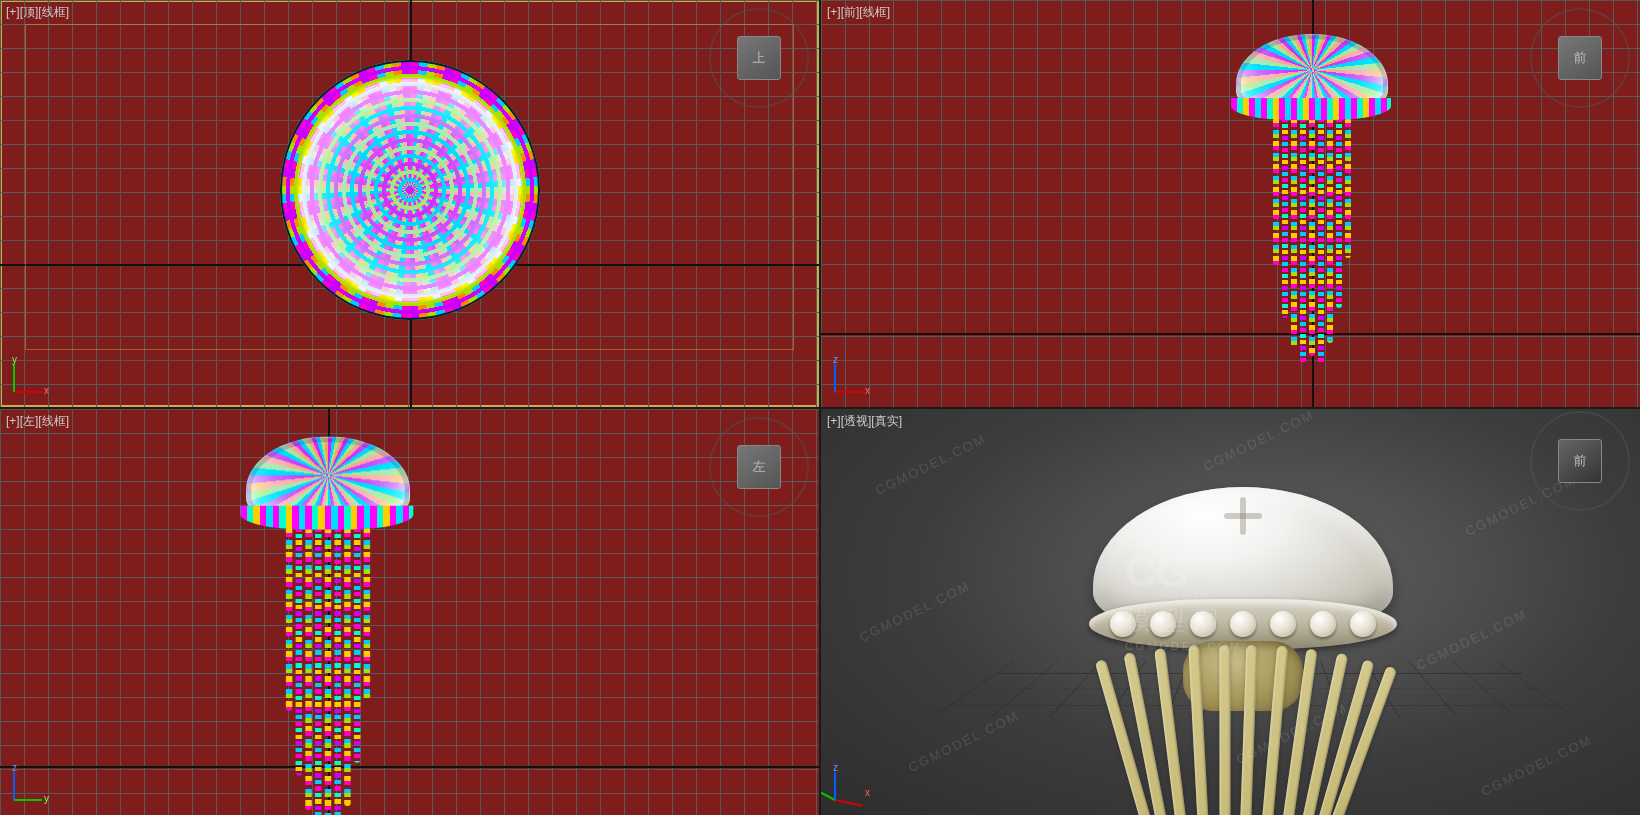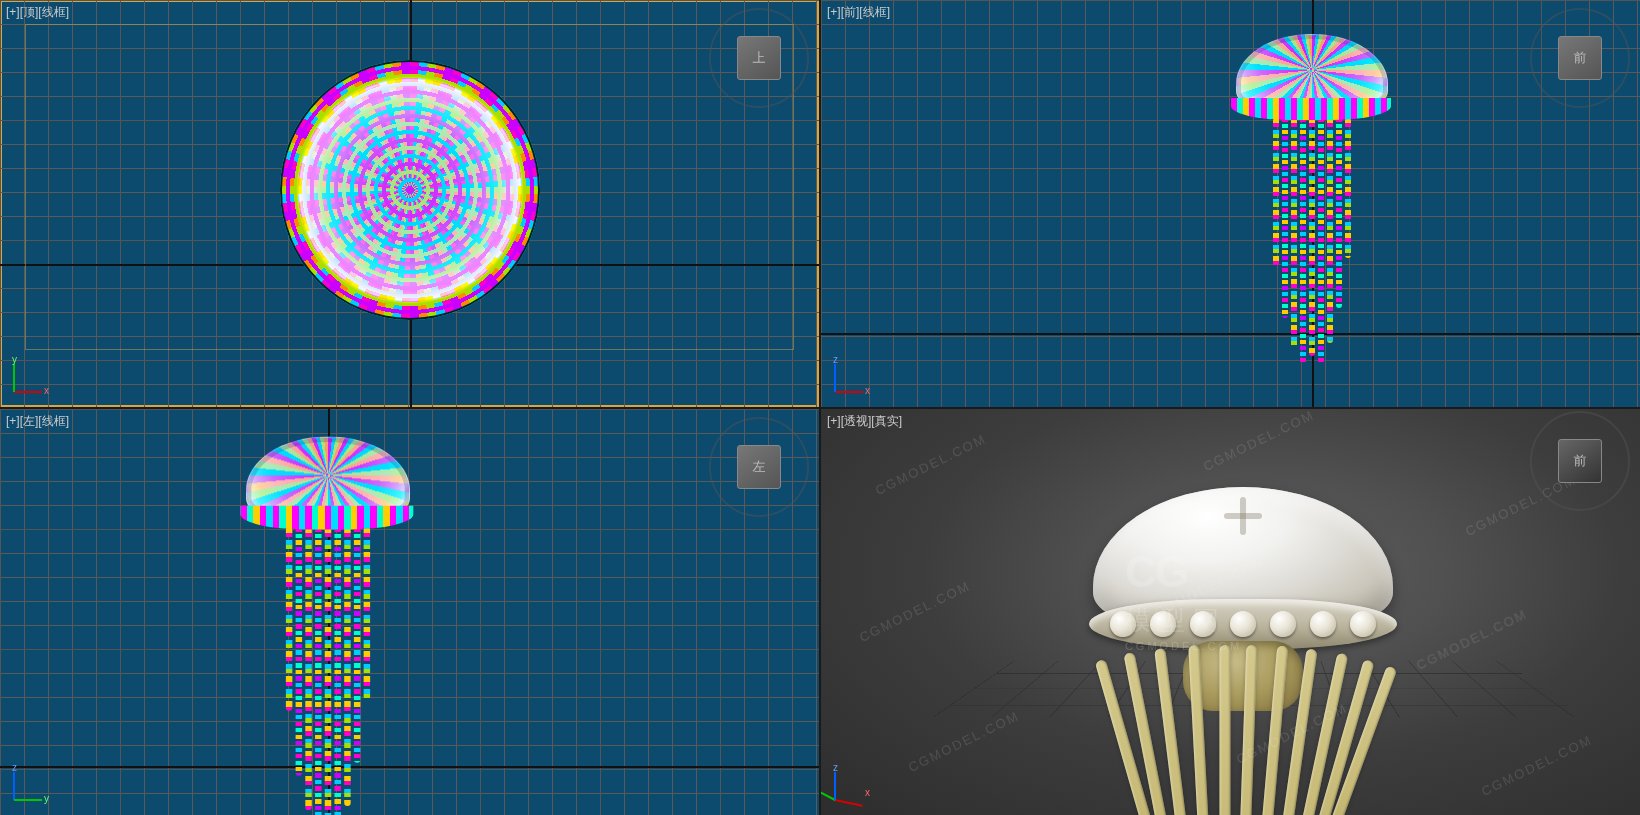--- a/index.html
+++ b/index.html
@@ -1,17 +1,17 @@
 <!DOCTYPE html>
 <html><head>
 <meta charset="utf-8">
 <style>
 html,body{margin:0;padding:0;width:1640px;height:815px;background:#2a2a2a;font-family:"Microsoft YaHei",sans-serif;overflow:hidden}
 .grid{display:grid;grid-template-columns:1fr 1fr;grid-template-rows:1fr 1fr;width:100%;height:100%;gap:2px;background:#1a1a1a}
-.viewport{position:relative;background:#0c4a6e;overflow:hidden}
+.viewport{position:relative;background:#7f1d1d;overflow:hidden}
 .viewport.active{outline:2px solid #d4a843;outline-offset:-2px}
 .vp-label{position:absolute;top:4px;left:6px;color:#ccc;font-size:12px;z-index:20;user-select:none}
 .vp-label span{cursor:pointer}
 .gridlines{position:absolute;inset:0;z-index:1}
 .gridlines::before{content:"";position:absolute;inset:0;
  background-image:linear-gradient(#555 1px,transparent 1px),linear-gradient(90deg,#555 1px,transparent 1px),
                   linear-gradient(#5a5a5a 1px,transparent 1px),linear-gradient(90deg,#5a5a5a 1px,transparent 1px);
  background-size:120px 120px,120px 120px,24px 24px,24px 24px}
 .axis-origin{position:absolute;width:2px;height:100%;background:#111;left:50%;z-index:3}
 .axis-origin.h{width:100%;height:2px;top:78%;left:0}

